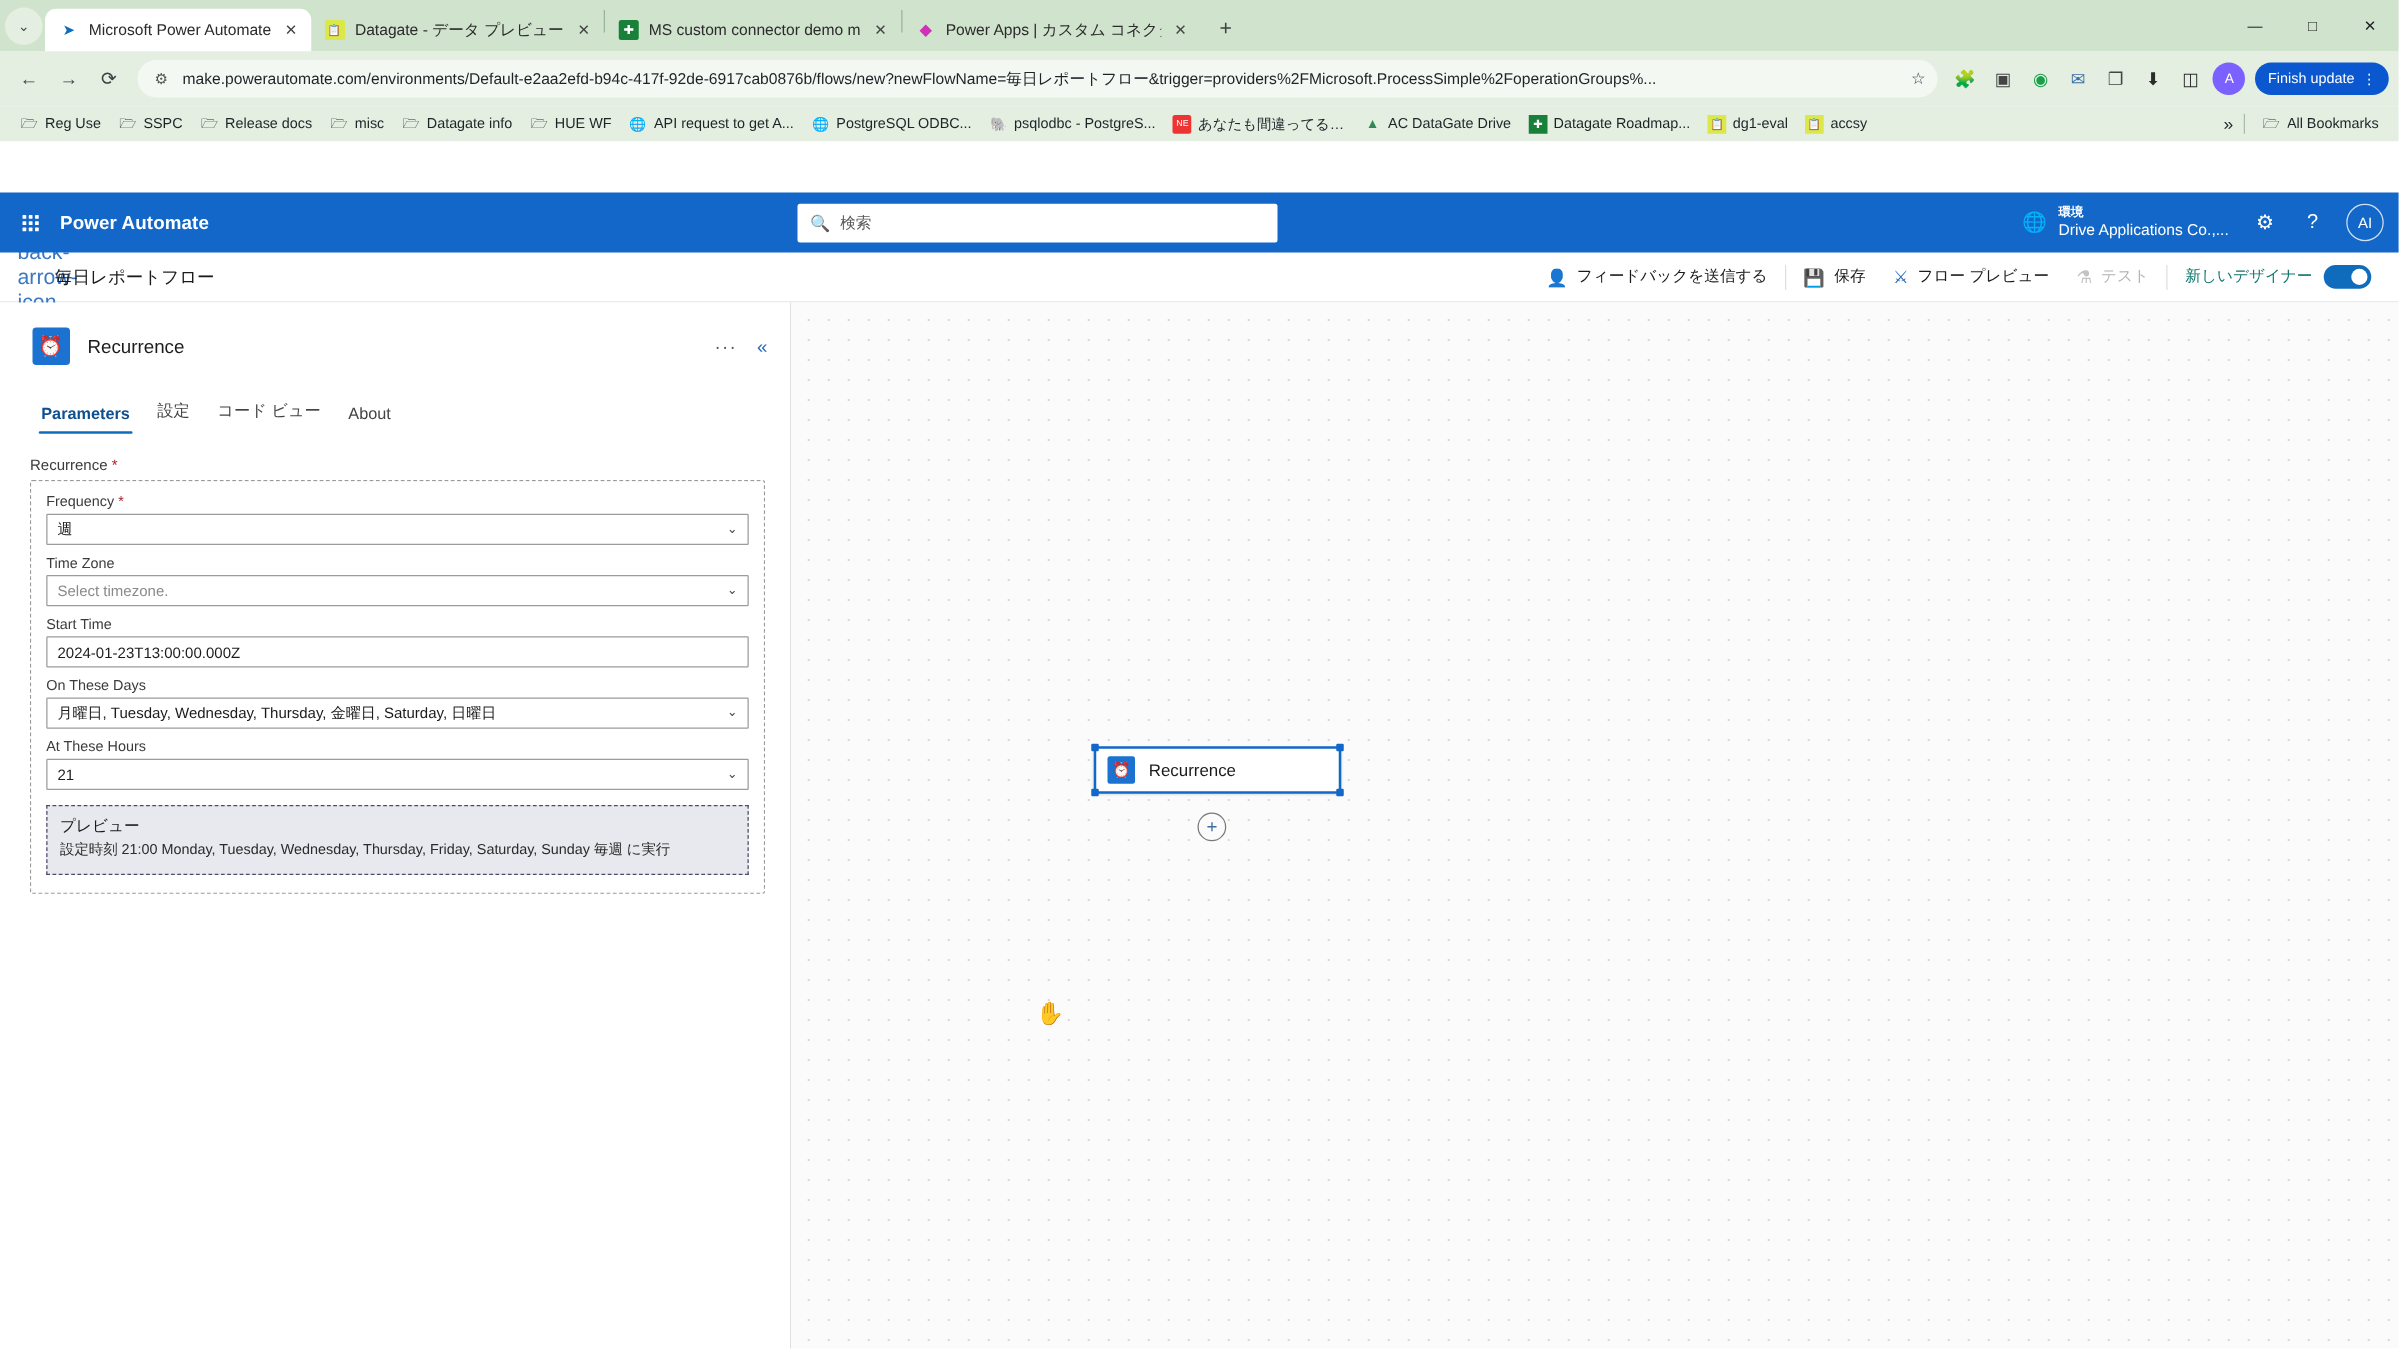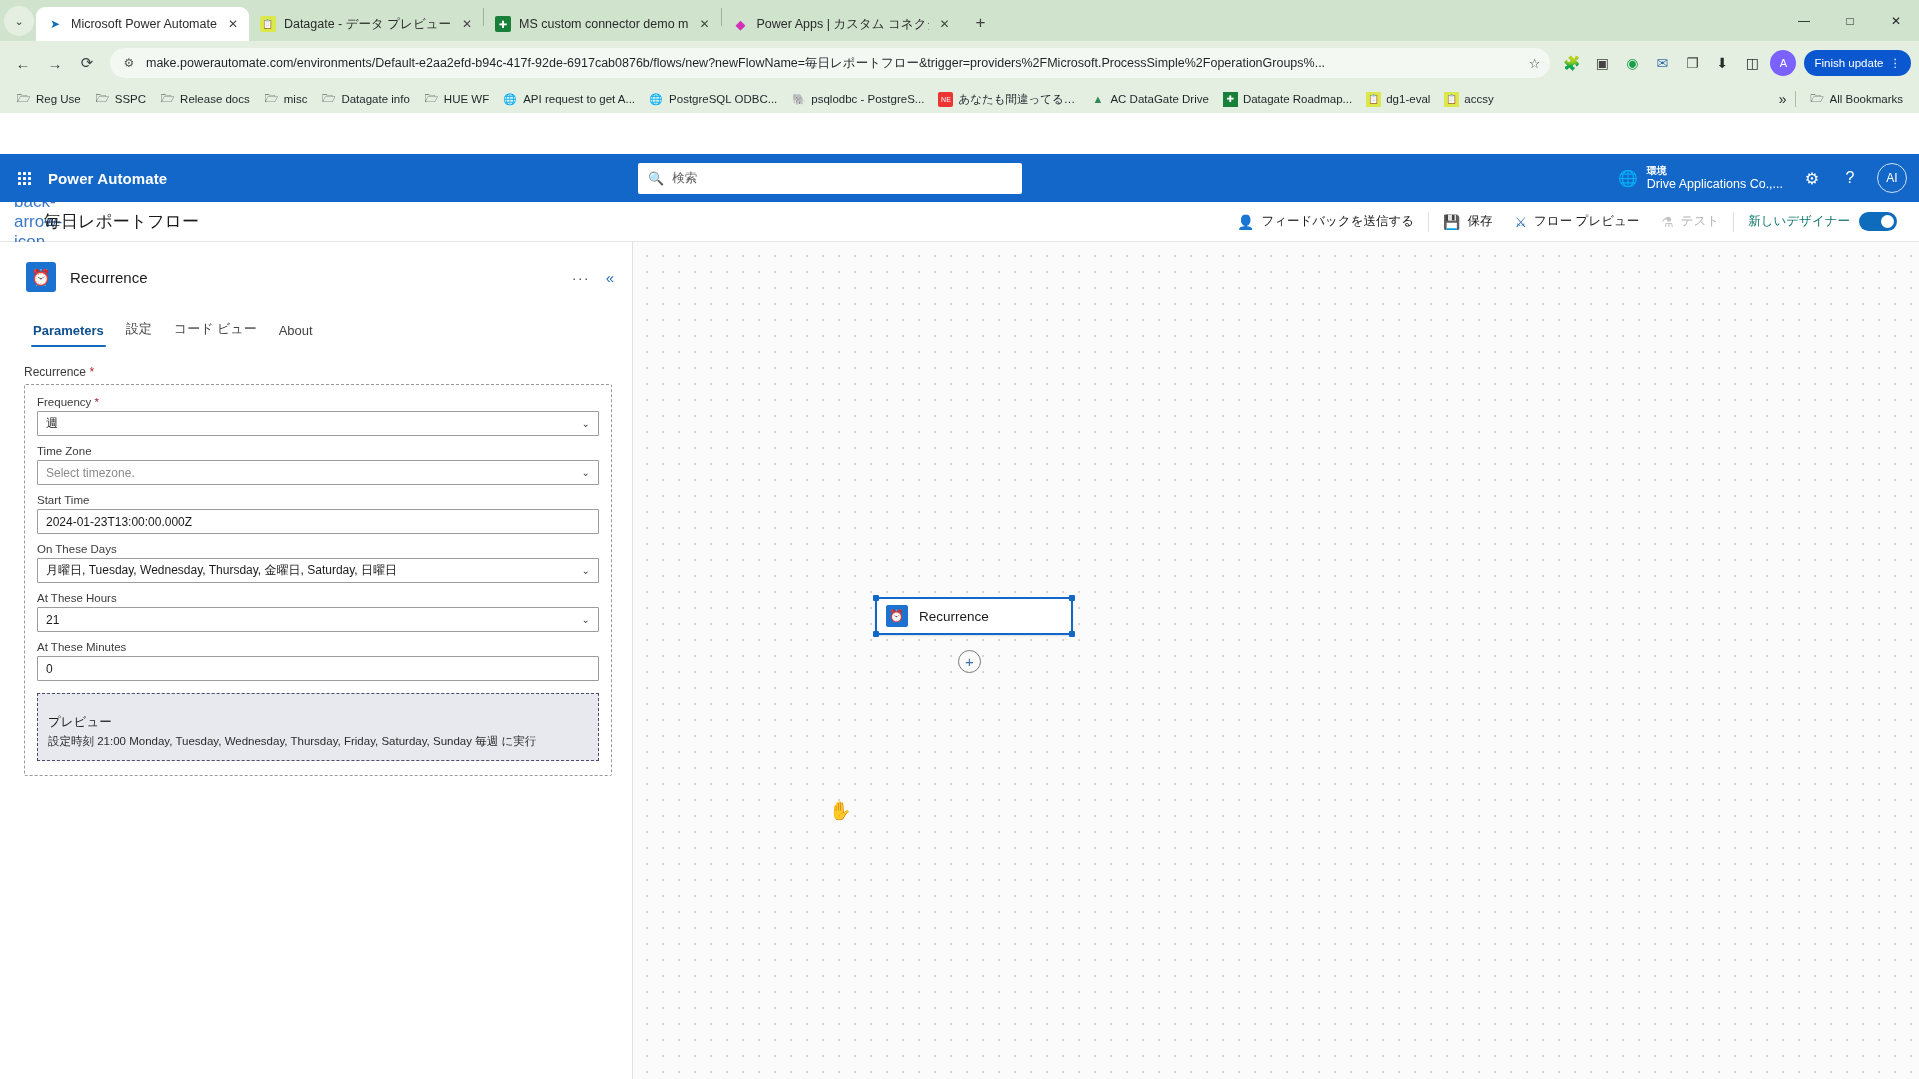--- a/index.html
+++ b/index.html
@@ -172,21 +172,21 @@
     display: flex; align-items: center; justify-content: center;
     font-size: 12px; margin-left: 6px;
   }
 
   .cmdbar {
     height: 40px; border-bottom: 1px solid #e6e6e6;
     display: flex; align-items: center; padding: 0 14px;
     flex: 0 0 40px; background: #fff;
   }
   .back-arrow { font-size: 17px; color: #3b78c3; width: 26px; display:flex; align-items:center; }
-  .flow-title { font-size: 17px; color: #1b1b1b; margin-left: 4px; }
+  .flow-title { font-size: 14px; color: #1b1b1b; margin-left: 4px; }
   .cmd-right { margin-left: auto; display: flex; align-items: center; height: 100%; }
   .cmd-btn {
     display: flex; align-items: center; gap: 7px;
     padding: 0 11px; height: 100%;
     font-size: 12.5px; color: #1b1b1b; white-space: nowrap;
   }
   .cmd-btn .ci { color: #2b6cb8; font-size: 14px; display: flex; }
   .cmd-btn.disabled { color: #b4b4b4; }
   .cmd-btn.disabled .ci { color: #c3c3c3; }
   .cmd-sep { width: 1px; height: 20px; background: #e0e0e0; margin: 0 3px; }
@@ -251,21 +251,21 @@
     display: flex; align-items: center; padding: 0 8px;
     font-size: 12px; color: #1b1b1b; border-radius: 1px;
   }
   .f-input.ph { color: #8a8a8a; }
   .f-input .chev { margin-left: auto; color: #444; font-size: 10px; }
   .row2 { display: flex; gap: 12px; }
   .row2 > .field { flex: 1 1 0; margin-bottom: 9px; }
   .preview-box {
     margin-top: 12px;
     border: 1px dashed #4b4b6b; background: #e8e8ef;
-    padding: 20px 10px 10px;
+    padding: 8px 10px 10px;
   }
   .preview-title { font-size: 12.5px; color: #1b1b1b; margin-bottom: 2px; }
   .preview-text { font-size: 11.5px; color: #2b2b2b; line-height: 1.5; }
 
   
   .canvas {
     flex: 1 1 auto; position: relative; overflow: hidden;
     background-color: #fbfbfb;
     background-image: radial-gradient(circle, #d8d8d8 1px, transparent 1px);
     background-size: 16px 16px;
@@ -574,26 +574,20 @@
             </div>
 
             <div class="field">
               <span class="f-label">At These Hours</span>
               <div class="f-input">
                 <span>21</span>
                 <span class="chev">⌄</span>
               </div>
             </div>
 
-            <div class="field">
-              <span class="f-label">At These Minutes</span>
-              <div class="f-input">
-                <span>0</span>
-              </div>
-            </div>
 
             <div class="preview-box">
               <div class="preview-title">プレビュー</div>
               <div class="preview-text">設定時刻 21:00 Monday, Tuesday, Wednesday, Thursday, Friday, Saturday, Sunday 毎週 に実行</div>
             </div>
 
           </div>
         </div>
       </div>
 

